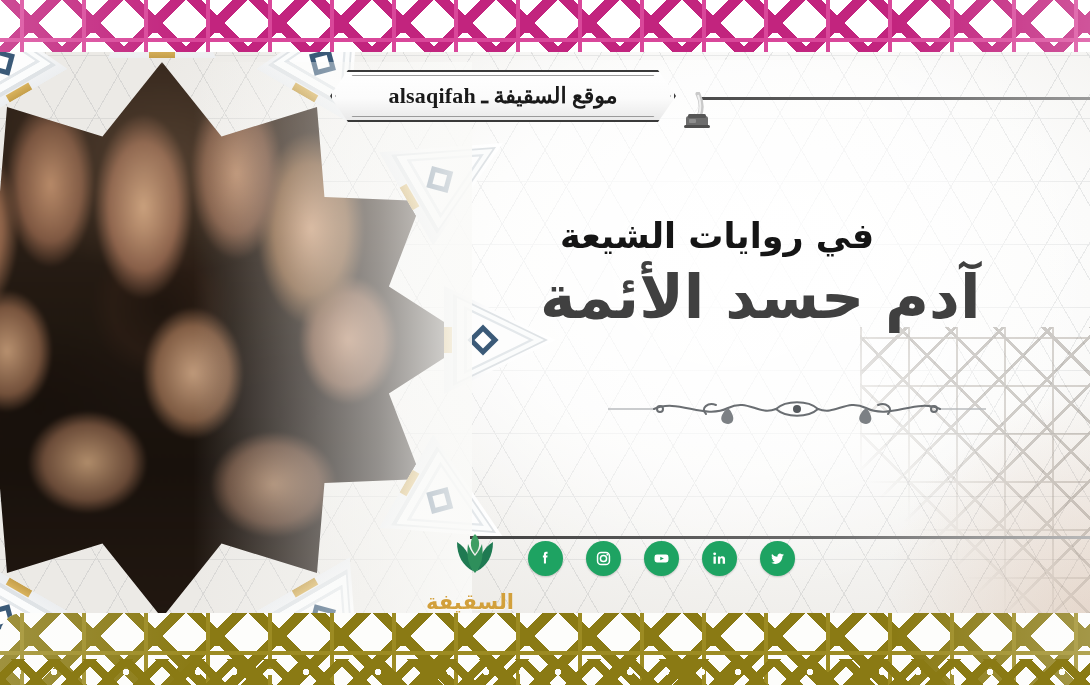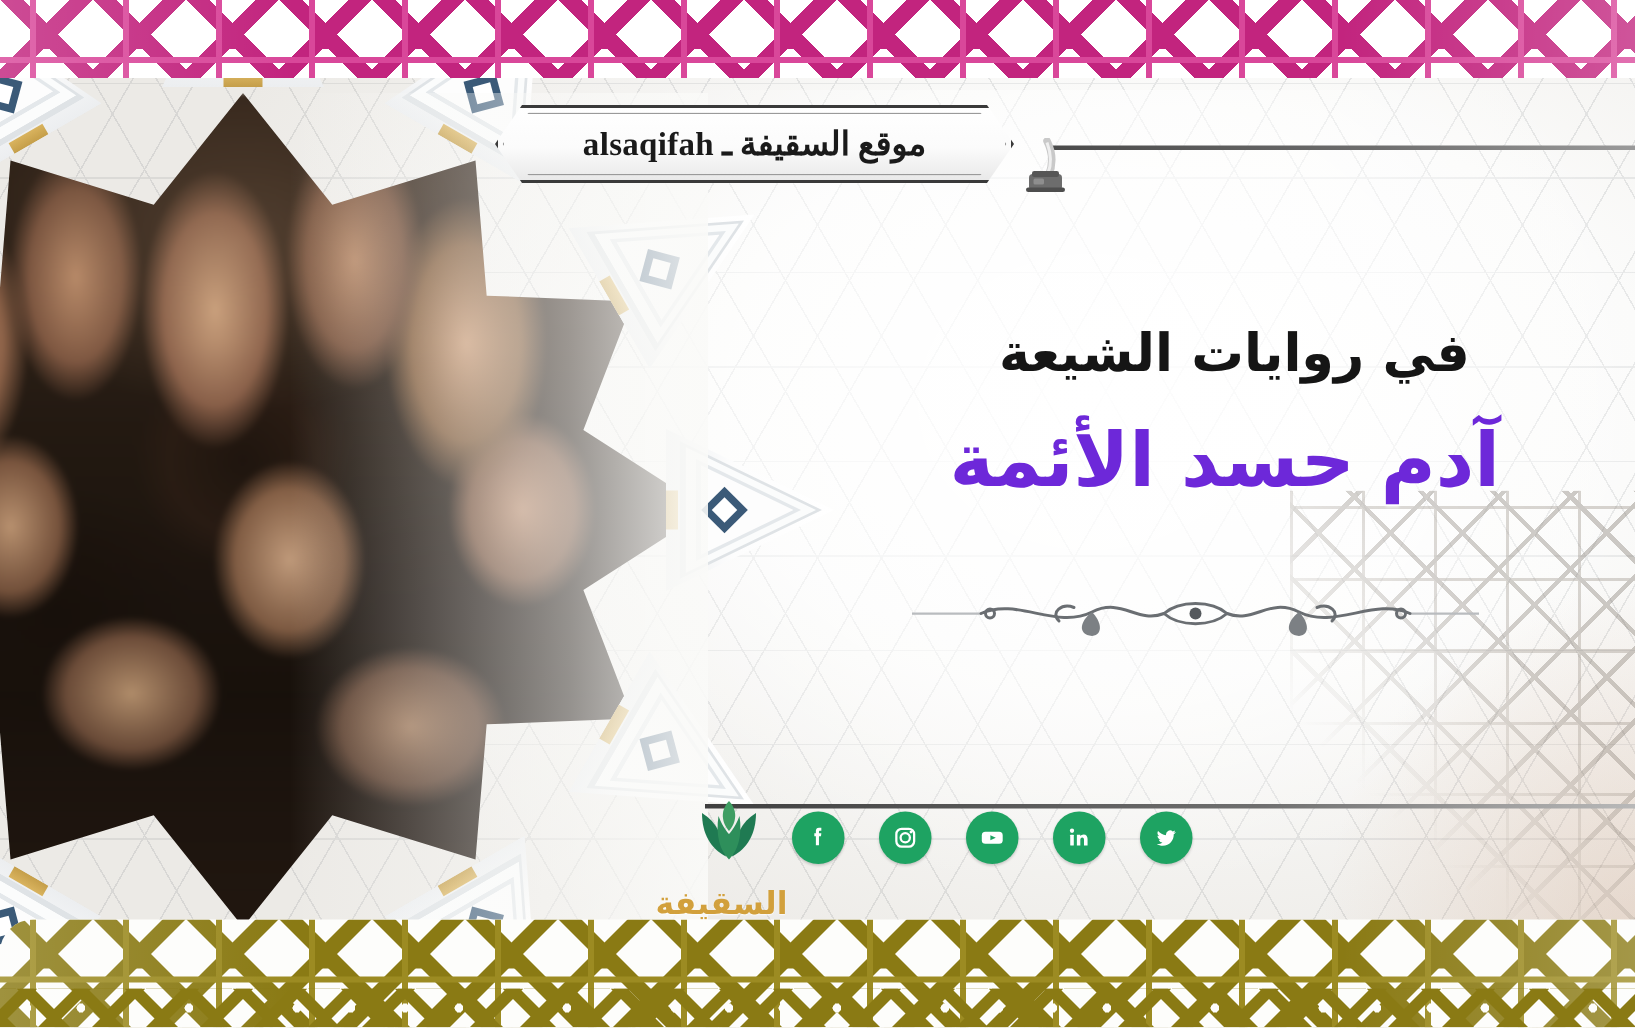--- a/index.html
+++ b/index.html
@@ -222,30 +222,30 @@
     -webkit-mask-image:linear-gradient(225deg, #000 0%, rgba(0,0,0,.85) 35%, rgba(0,0,0,0) 72%);
             mask-image:linear-gradient(225deg, #000 0%, rgba(0,0,0,.85) 35%, rgba(0,0,0,0) 72%);
   }
   .corner-tint{
     position:absolute; right:0; bottom:58px; width:210px; height:240px;
     background:radial-gradient(ellipse at 100% 100%, rgba(214,176,150,.35), rgba(255,255,255,0) 70%);
     z-index:8;
   }
 
   
-  .txt { position:absolute; z-index:12; direction:rtl; text-align:right; }
+  .txt { position:absolute; z-index:12; direction:rtl; text-align:left; }
   .kicker {
     left:560px; top:216px; width:420px;
     font-size:35px; font-weight:bold; color:#151515;
     letter-spacing:0px; line-height:1.15;
     text-shadow:0 1px 1px rgba(255,255,255,.8);
   }
   .headline {
-    left:540px; top:280px; width:460px;
-    font-size:50px; font-weight:bold; color:#6d28d9;
+    left:540px; top:264px; width:460px;
+    font-size:60px; font-weight:bold; color:#404040;
     line-height:1.1; letter-spacing:0px;
     text-shadow:0 2px 2px rgba(255,255,255,.65);
   }
   .ornament { position:absolute; left:608px; top:392px; width:378px; height:34px; z-index:12; }
   .subhead {
     left:560px; top:432px; width:420px;
     font-size:52px; font-weight:bold; color:#141414;
     line-height:1.12;
     text-shadow:0 1px 1px rgba(255,255,255,.75);
   }
@@ -262,21 +262,21 @@
     background:#1ea362; display:flex; align-items:center; justify-content:center;
     box-shadow:0 1px 2px rgba(0,0,0,.20);
   }
   .soc svg { display:block; }
   .weburl {
     position:absolute; left:528px; top:564px; z-index:12;
     font-size:34px; color:#141414; letter-spacing:.2px;
     font-family:"DejaVu Sans","Liberation Sans",sans-serif;
     text-shadow:0 1px 1px rgba(255,255,255,.8);
   }
-  .brand { position:absolute; left:447px; top:528px; width:78px; height:92px; z-index:13; text-align:right; }
+  .brand { position:absolute; left:436px; top:528px; width:78px; height:92px; z-index:13; text-align:right; }
   .brand-name {
     position:absolute; left:0; bottom:6px; width:100%;
     font-size:21px; font-weight:bold; color:#d2a03c; direction:rtl;
     text-shadow:0 1px 1px rgba(255,255,255,.8);
   }
   .brand-mark { position:absolute; left:50%; top:2px; transform:translateX(-50%); }
 </style>
 </head>
 <body>
 

